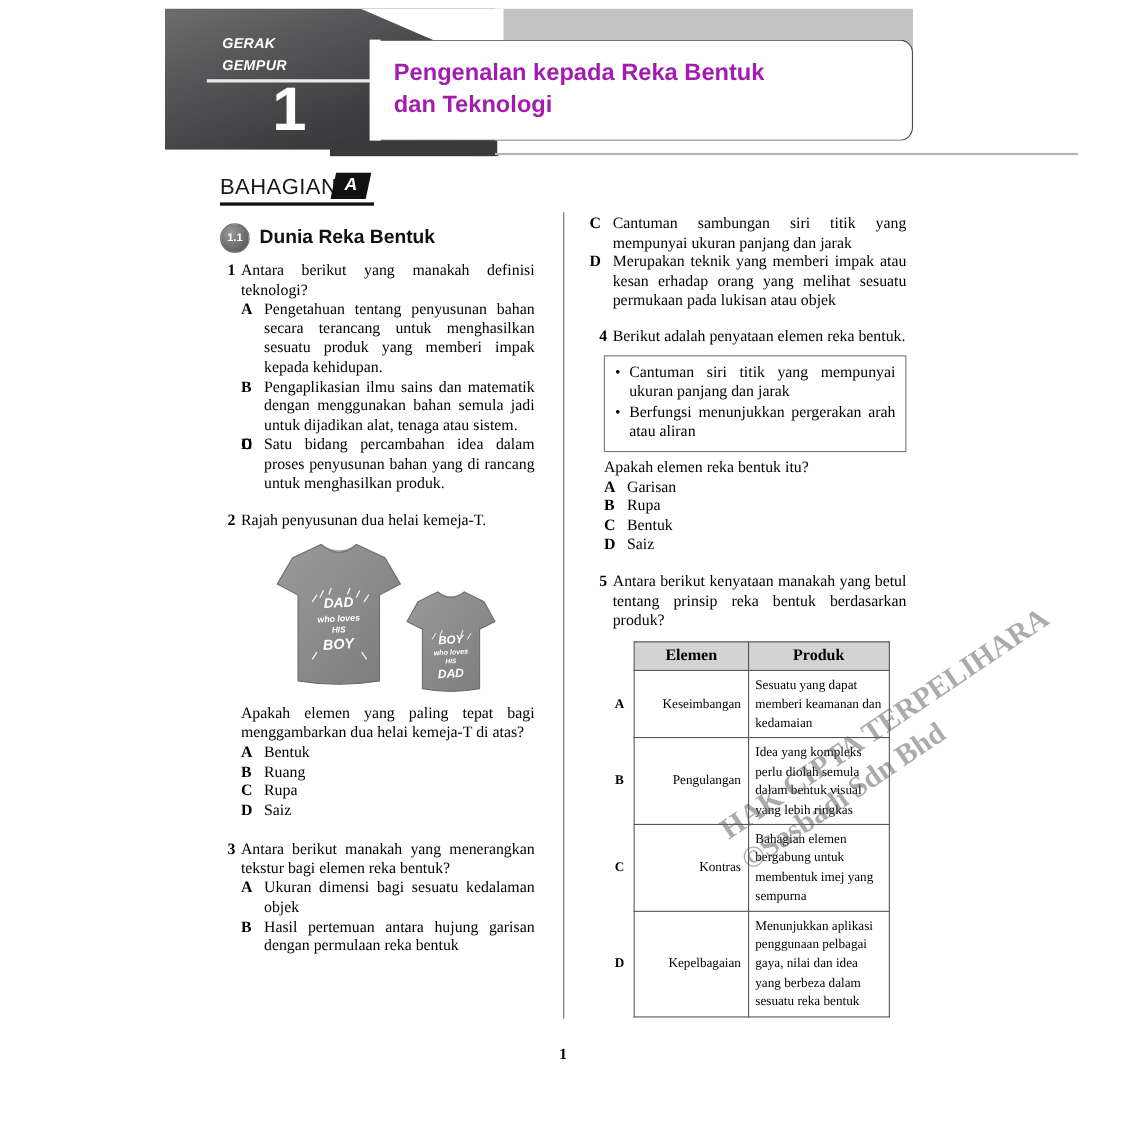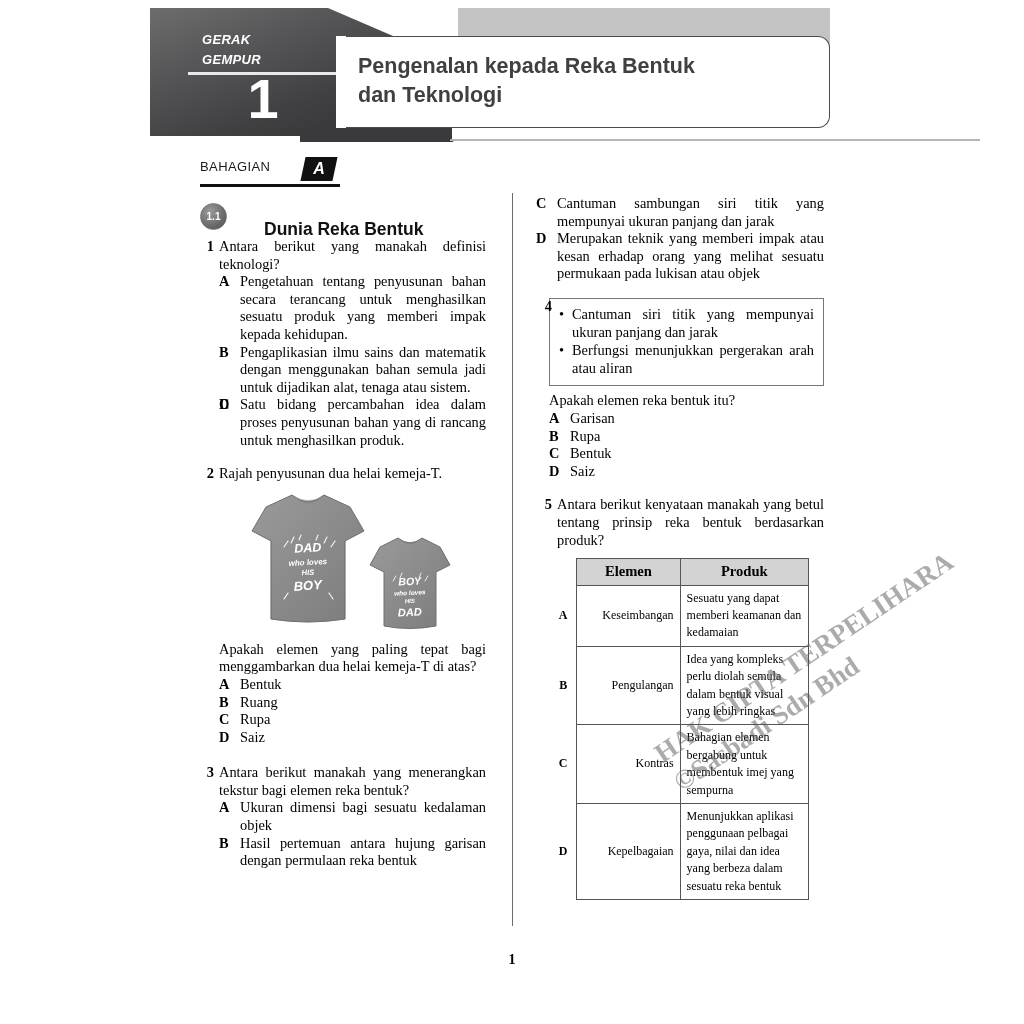--- a/index.html
+++ b/index.html
@@ -108,21 +108,21 @@
   }
   .title-text {
     position: absolute;
     left: 208px;
     top: 44px;
     width: 460px;
     font-family: "Liberation Sans", sans-serif;
     font-weight: bold;
     font-size: 21.5px;
     line-height: 29px;
-    color: #404040;
+    color: #a21caf;
   }
   
   .banner-tab {
     position: absolute;
     left: 150px;
     top: 120px;
     width: 152px;
     height: 14px;
     background: #3a3a3c;
   }
@@ -150,21 +150,21 @@
     left: 200px;
     top: 157px;
     width: 180px;
     height: 34px;
   }
   .bahagian-word {
     position: absolute;
     left: 0;
     top: 2px;
     font-family: "Liberation Sans", sans-serif;
-    font-size: 13px;
+    font-size: 20px;
     letter-spacing: 0.4px;
     color: #1a1a1a;
   }
   .bahagian-badge {
     position: absolute;
     left: 103px;
     top: 0px;
     width: 32px;
     height: 24px;
     background: #111;
@@ -230,27 +230,26 @@
     line-height: 27px;
     text-align: center;
     color: #ffffff;
     font-family: "Liberation Sans", sans-serif;
     font-weight: bold;
     font-size: 10px;
   }
   .sub-title {
     position: absolute;
     left: 36px;
-    top: 16px;
+    top: 2px;
     white-space: nowrap;
     font-family: "Liberation Sans", sans-serif;
     font-weight: bold;
     font-size: 17.5px;
     color: #111;
-    margin-left: 28px;
   }
 
   
   .col {
     position: absolute;
     top: 238px;
     width: 288px;
     font-size: 14.4px;
     line-height: 17.6px;
   }
@@ -576,20 +575,21 @@
       <div class="opt">
         <span class="opt-letter">D</span>
         <span>Merupakan teknik yang memberi impak atau kesan erhadap orang yang melihat sesuatu permukaan pada lukisan atau objek</span>
       </div>
     </div>
   </div>
 
   <div class="q" style="margin-top:15px;">
     <div class="q-stem">
       <span class="q-num">4</span>
+      <span>Berikut adalah penyataan elemen reka bentuk.</span>
     </div>
 
     <div class="stmt-box" style="margin-left:13px;">
       <div class="stmt-item">
         <span class="stmt-bullet">•</span>
         <span>Cantuman siri titik yang mempunyai ukuran panjang dan jarak</span>
       </div>
       <div class="stmt-item">
         <span class="stmt-bullet">•</span>
         <span>Berfungsi menunjukkan pergerakan arah atau aliran</span>

